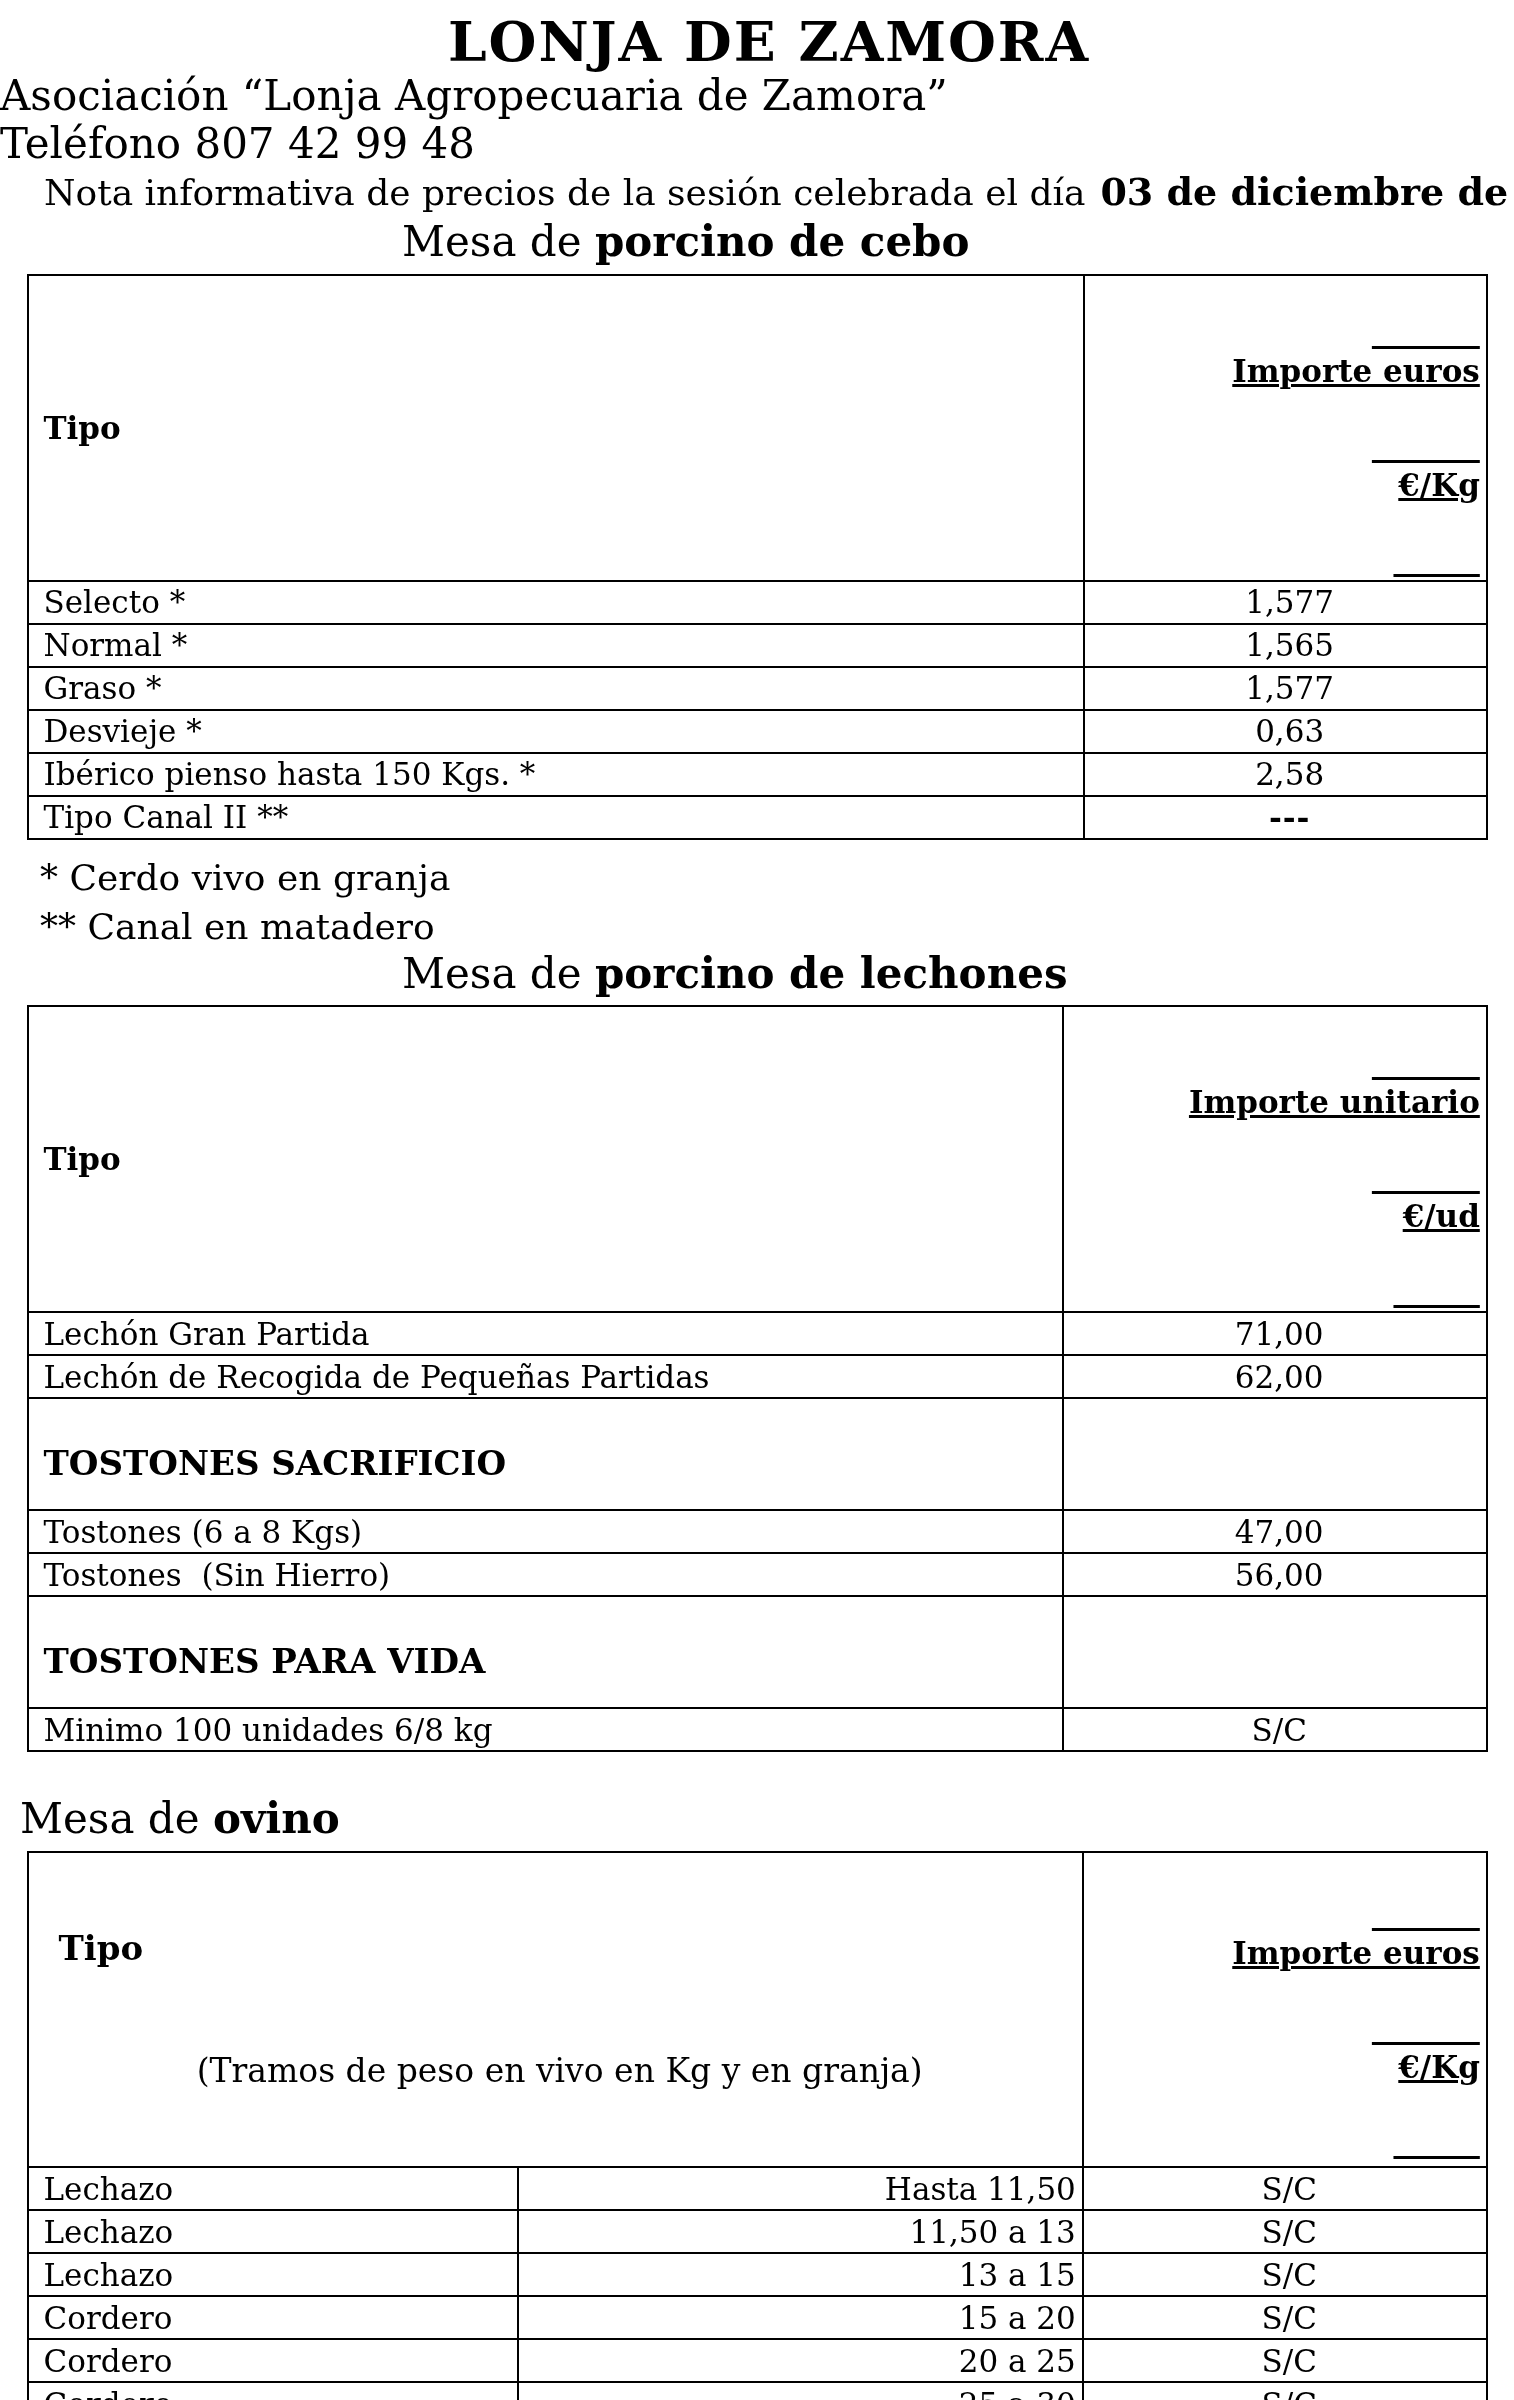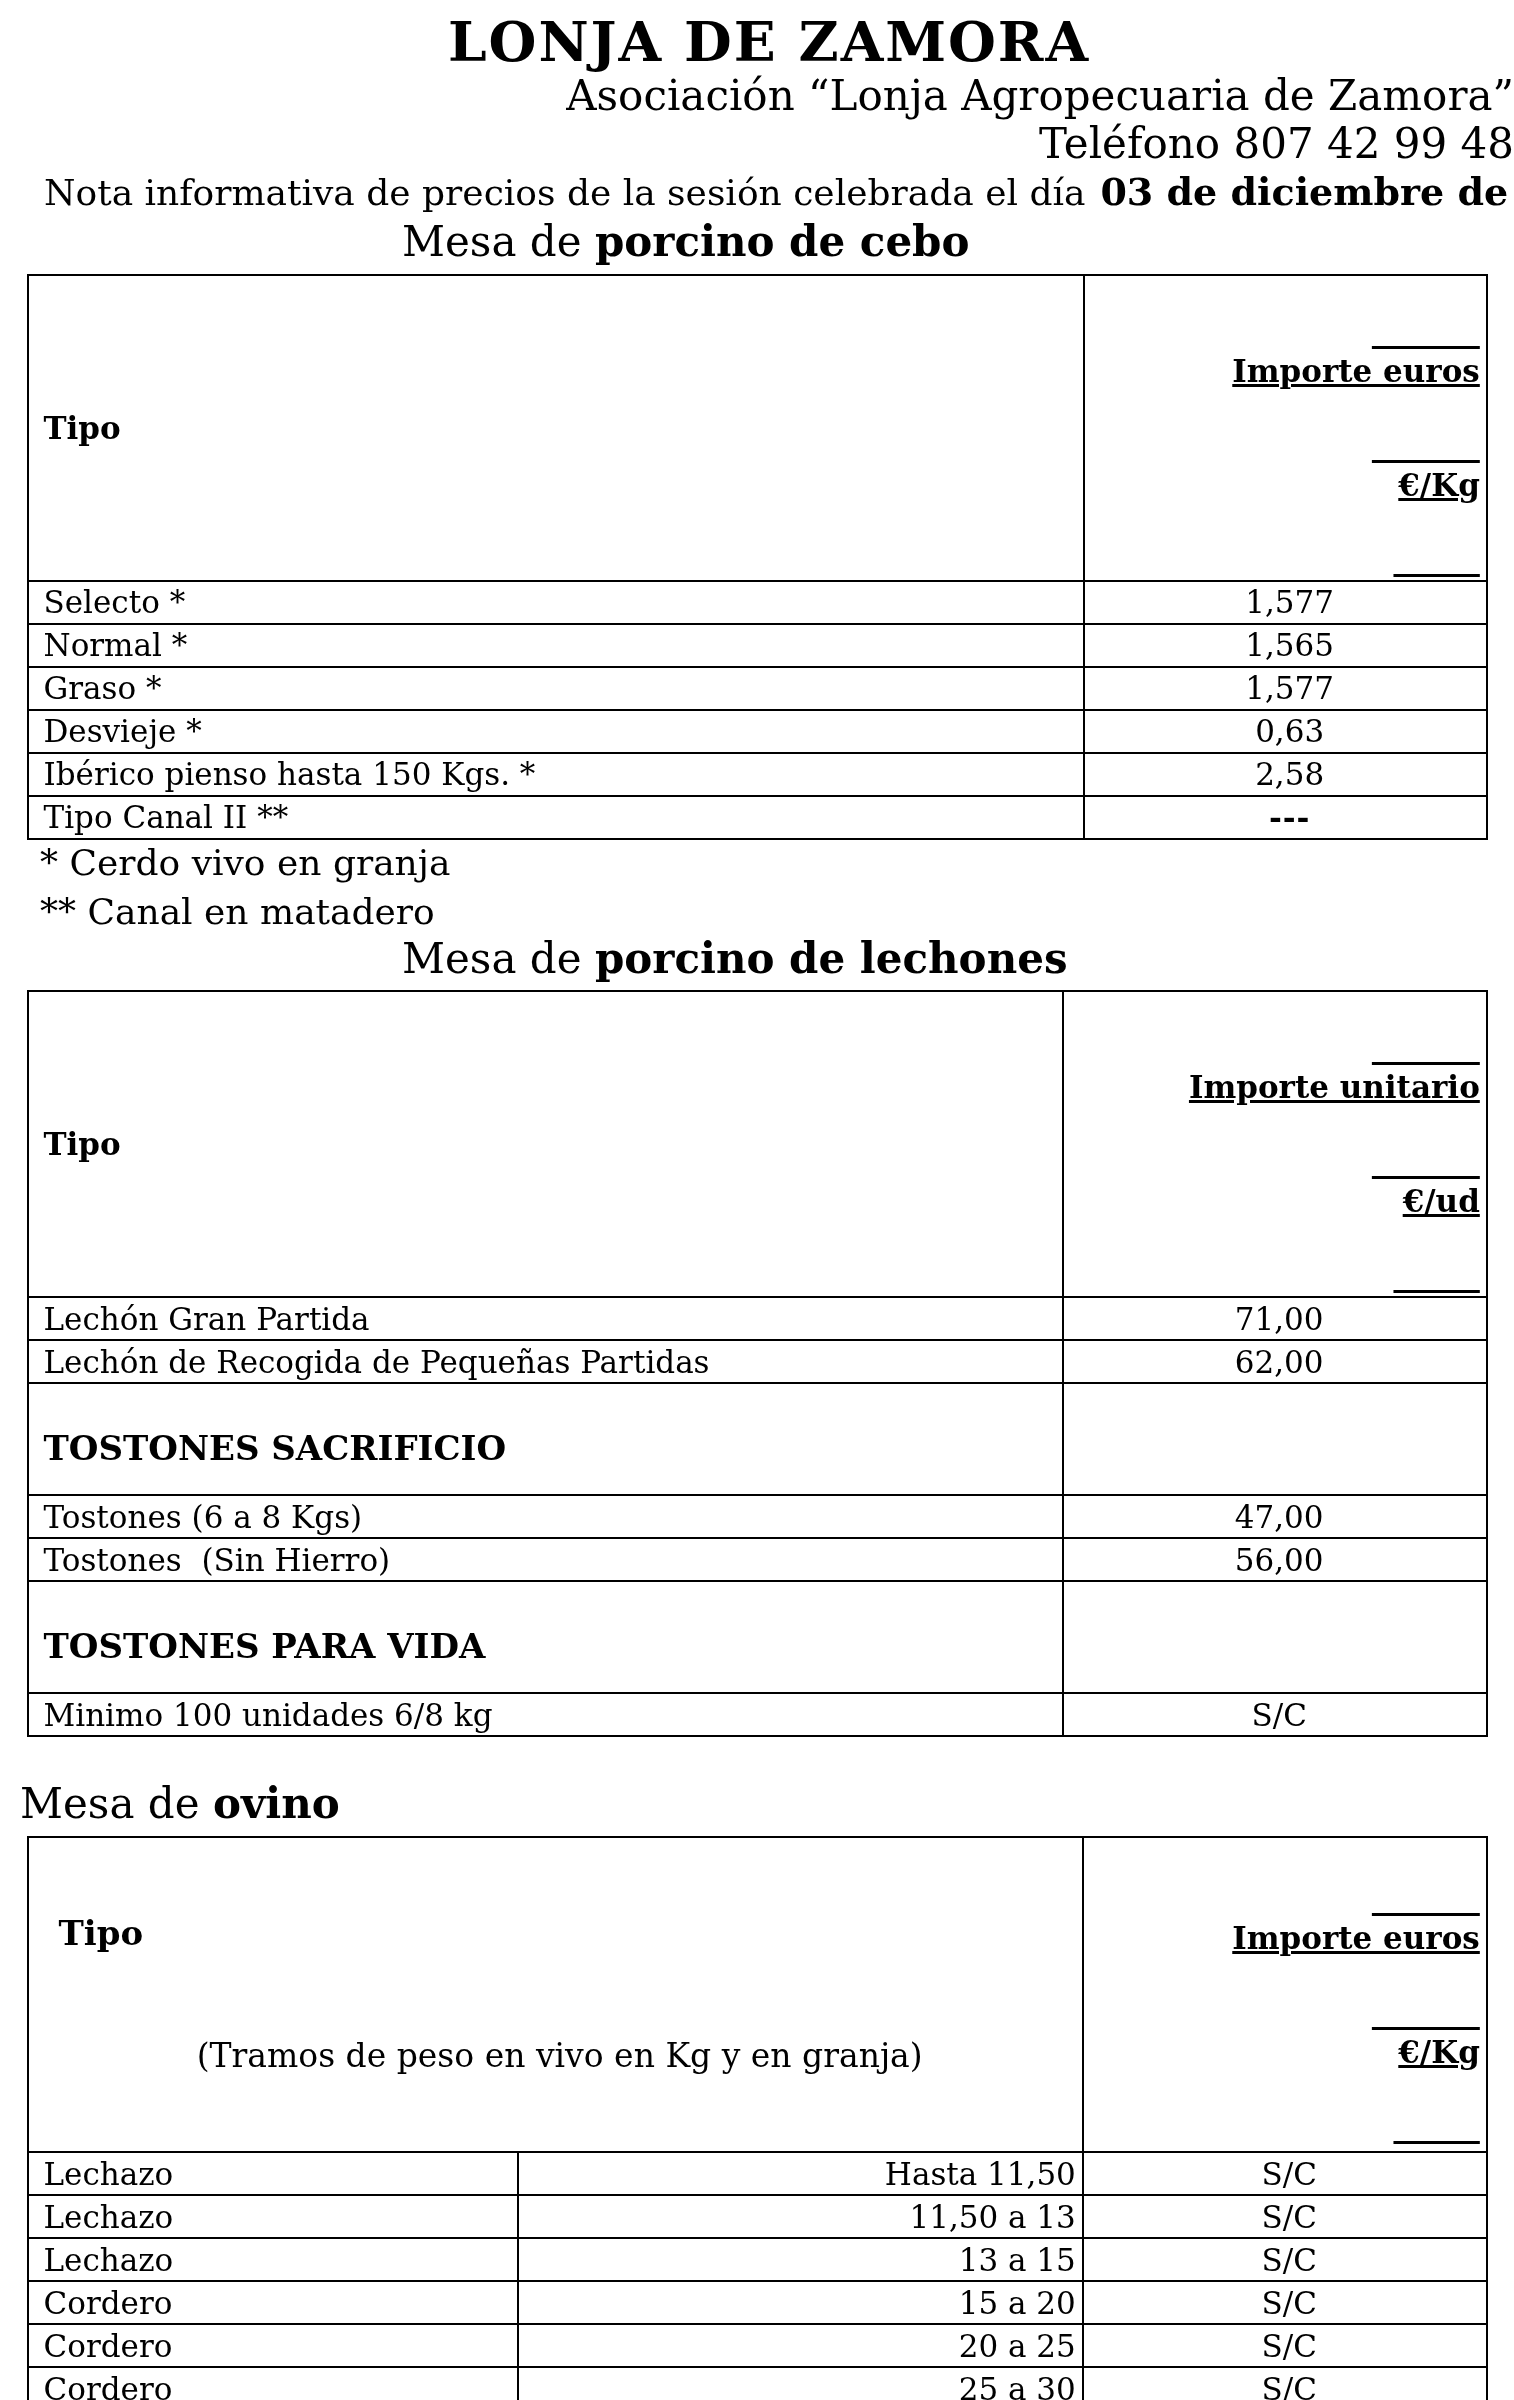--- a/index.html
+++ b/index.html
@@ -11,21 +11,21 @@
   }
   .page{position:relative;width:1514px;height:2401px;}
 
   .title{
     padding-top:11.4px;
     font-size:55px;line-height:61px;font-weight:700;
     text-align:center;letter-spacing:1.9px;padding-left:24px;
   }
   .subline{
     font-size:42px;line-height:48px;
-    text-align:right;
+    text-align:left;
   }
   .note{
     font-size:36px;line-height:44px;
     margin:1.9px 0 0 44px;white-space:nowrap;
   }
   .note .date{font-weight:700;font-size:38px;margin-left:15px;}
 
   .mesa{
     font-size:42px;line-height:45px;font-weight:400;
     margin:3.8px 0 9.5px 402px;
@@ -61,21 +61,21 @@
   tr.tall .ct-b{
     font-weight:700;font-size:34px;
     vertical-align:bottom;padding-bottom:27px;
   }
   .dash{font-weight:700;letter-spacing:0.9px;}
 
   .tnote{
     font-size:36px;line-height:40px;
     margin:9.5px 0 0 40px;
   }
-  .tnote.first{margin-top:3px;}
+  .tnote.first{margin-top:18px;}
 </style>
 </head>
 <body>
 
 <div class="page">
 
   <div class="title">LONJA DE ZAMORA</div>
   <div class="subline">Asociación “Lonja Agropecuaria de Zamora”</div>
   <div class="subline">Teléfono 807 42 99 48</div>
 

